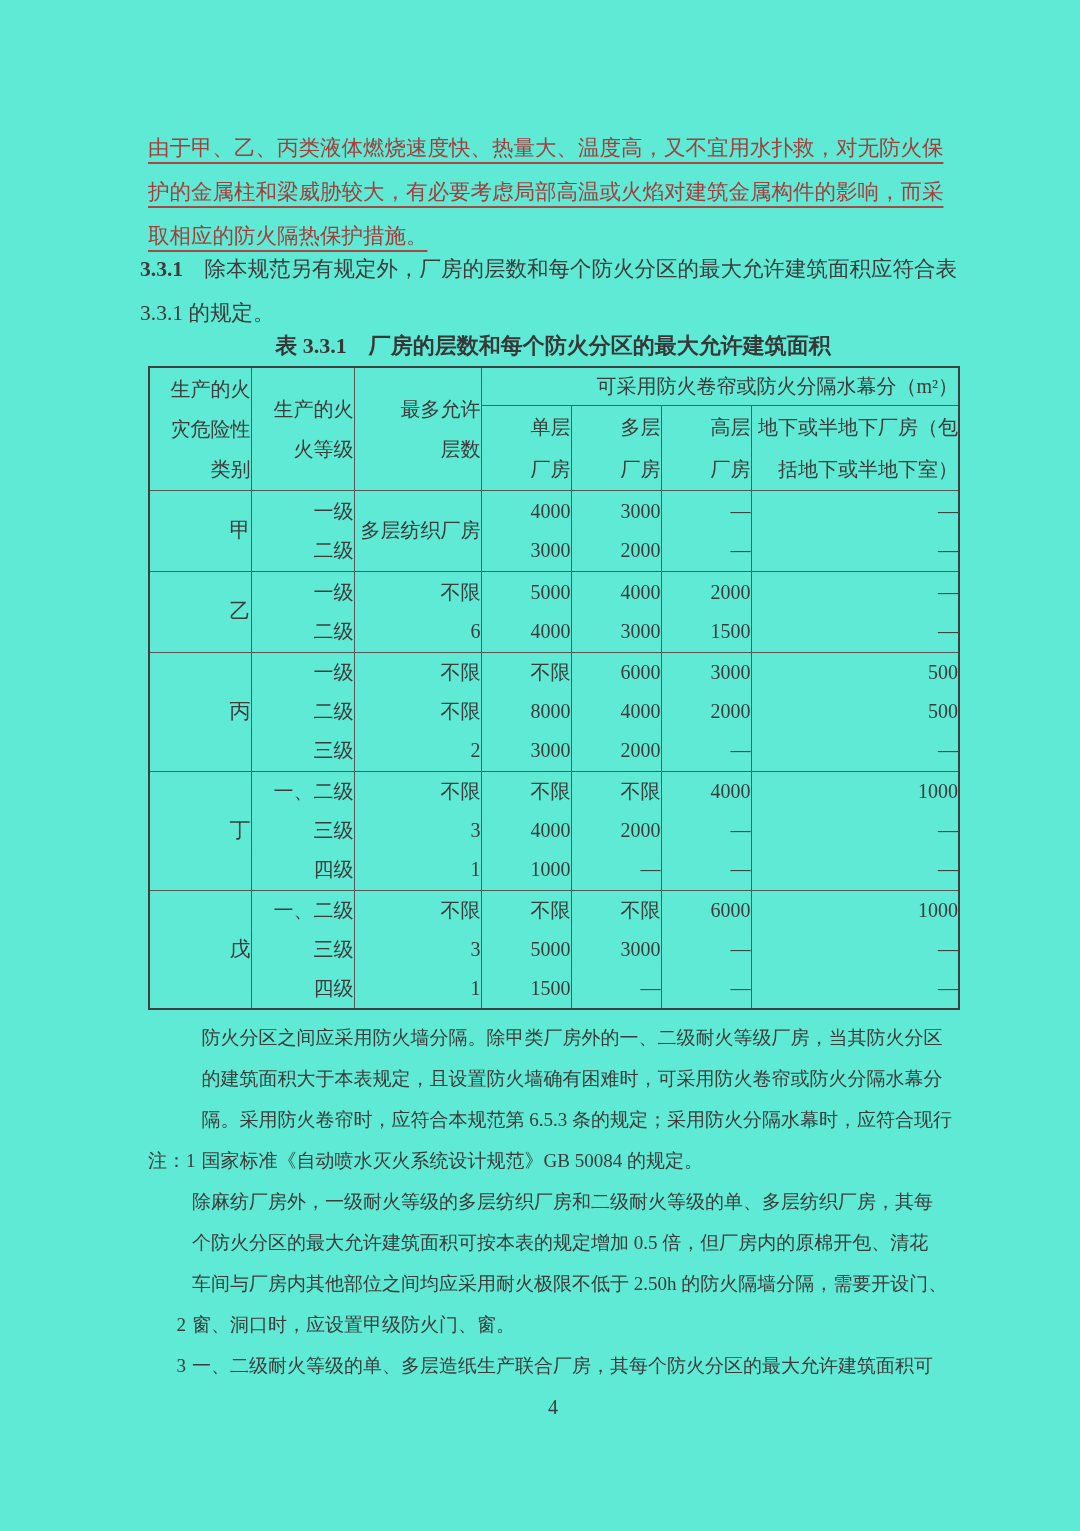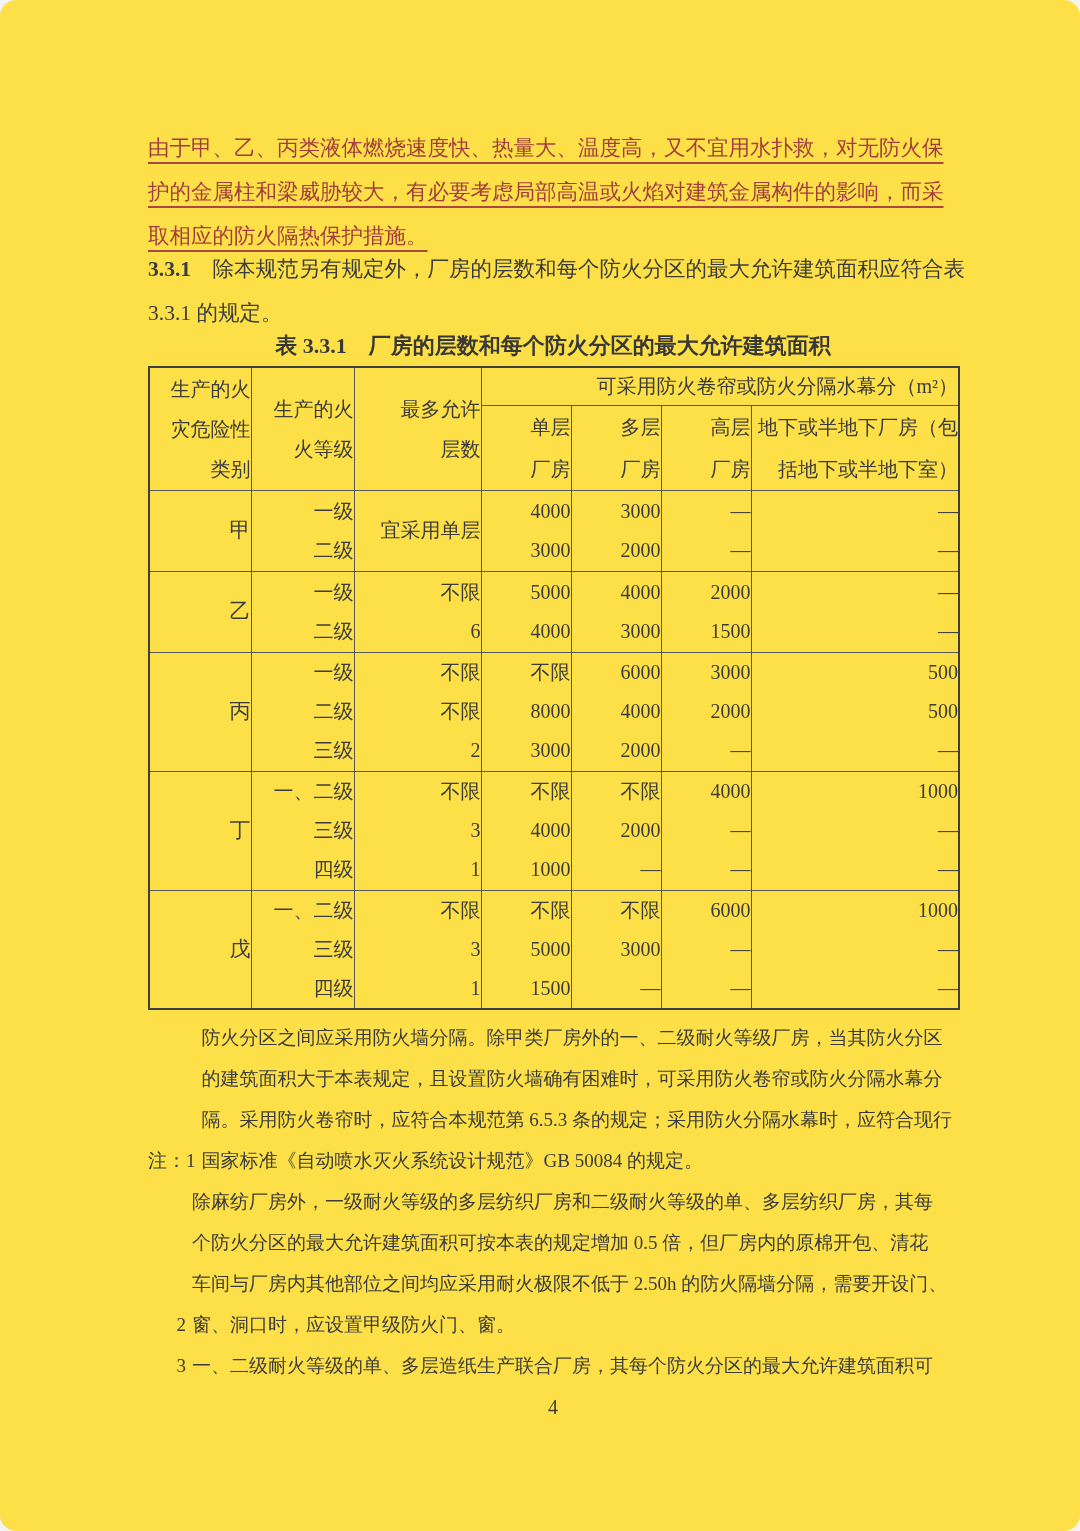--- a/index.html
+++ b/index.html
@@ -2,44 +2,43 @@
 <html><head>
 <meta charset="utf-8">
 <style>
   * { margin: 0; padding: 0; box-sizing: border-box; }
   html, body { background: #f3f3f3; }
   body { font-family: "Liberation Serif", "DejaVu Serif", serif; }
   .page {
     position: relative;
     width: 1080px;
     height: 1531px;
-    background: #fde047;
+    background: #5eead4;
     color: #3c3c3c;
     overflow: hidden;
-    border-radius: 16px;
   }
   
   .red-para {
     position: absolute;
     left: 148px;
     top: 126px;
     width: 815px;
     font-size: 21.5px;
     line-height: 44px;
     white-space: pre;
     color: #a33e3d;
     text-decoration: underline;
     text-decoration-thickness: 2px;
     text-underline-offset: 7px;
     text-decoration-color: #a94744;
   }
   
   .clause {
     position: absolute;
-    left: 148px;
+    left: 140px;
     top: 247px;
     width: 815px;
     font-size: 21.5px;
     line-height: 44px;
     white-space: pre;
     color: #3c3c3c;
   }
   .clause .num { font-weight: 700; }
   
   .tbl-caption {
@@ -160,21 +159,21 @@
       <th>高层
 厂房</th>
       <th class="c-ug">地下或半地下厂房（包
 括地下或半地下室）</th>
     </tr>
 
     <tr class="body-r2">
       <td class="cat-cell">甲</td>
       <td>一级
 二级</td>
-      <td>宜采用单层</td>
+      <td>多层纺织厂房</td>
       <td>4000
 3000</td>
       <td>3000
 2000</td>
       <td>—
 —</td>
       <td>—
 —</td>
     </tr>
     <tr class="body-r2">

